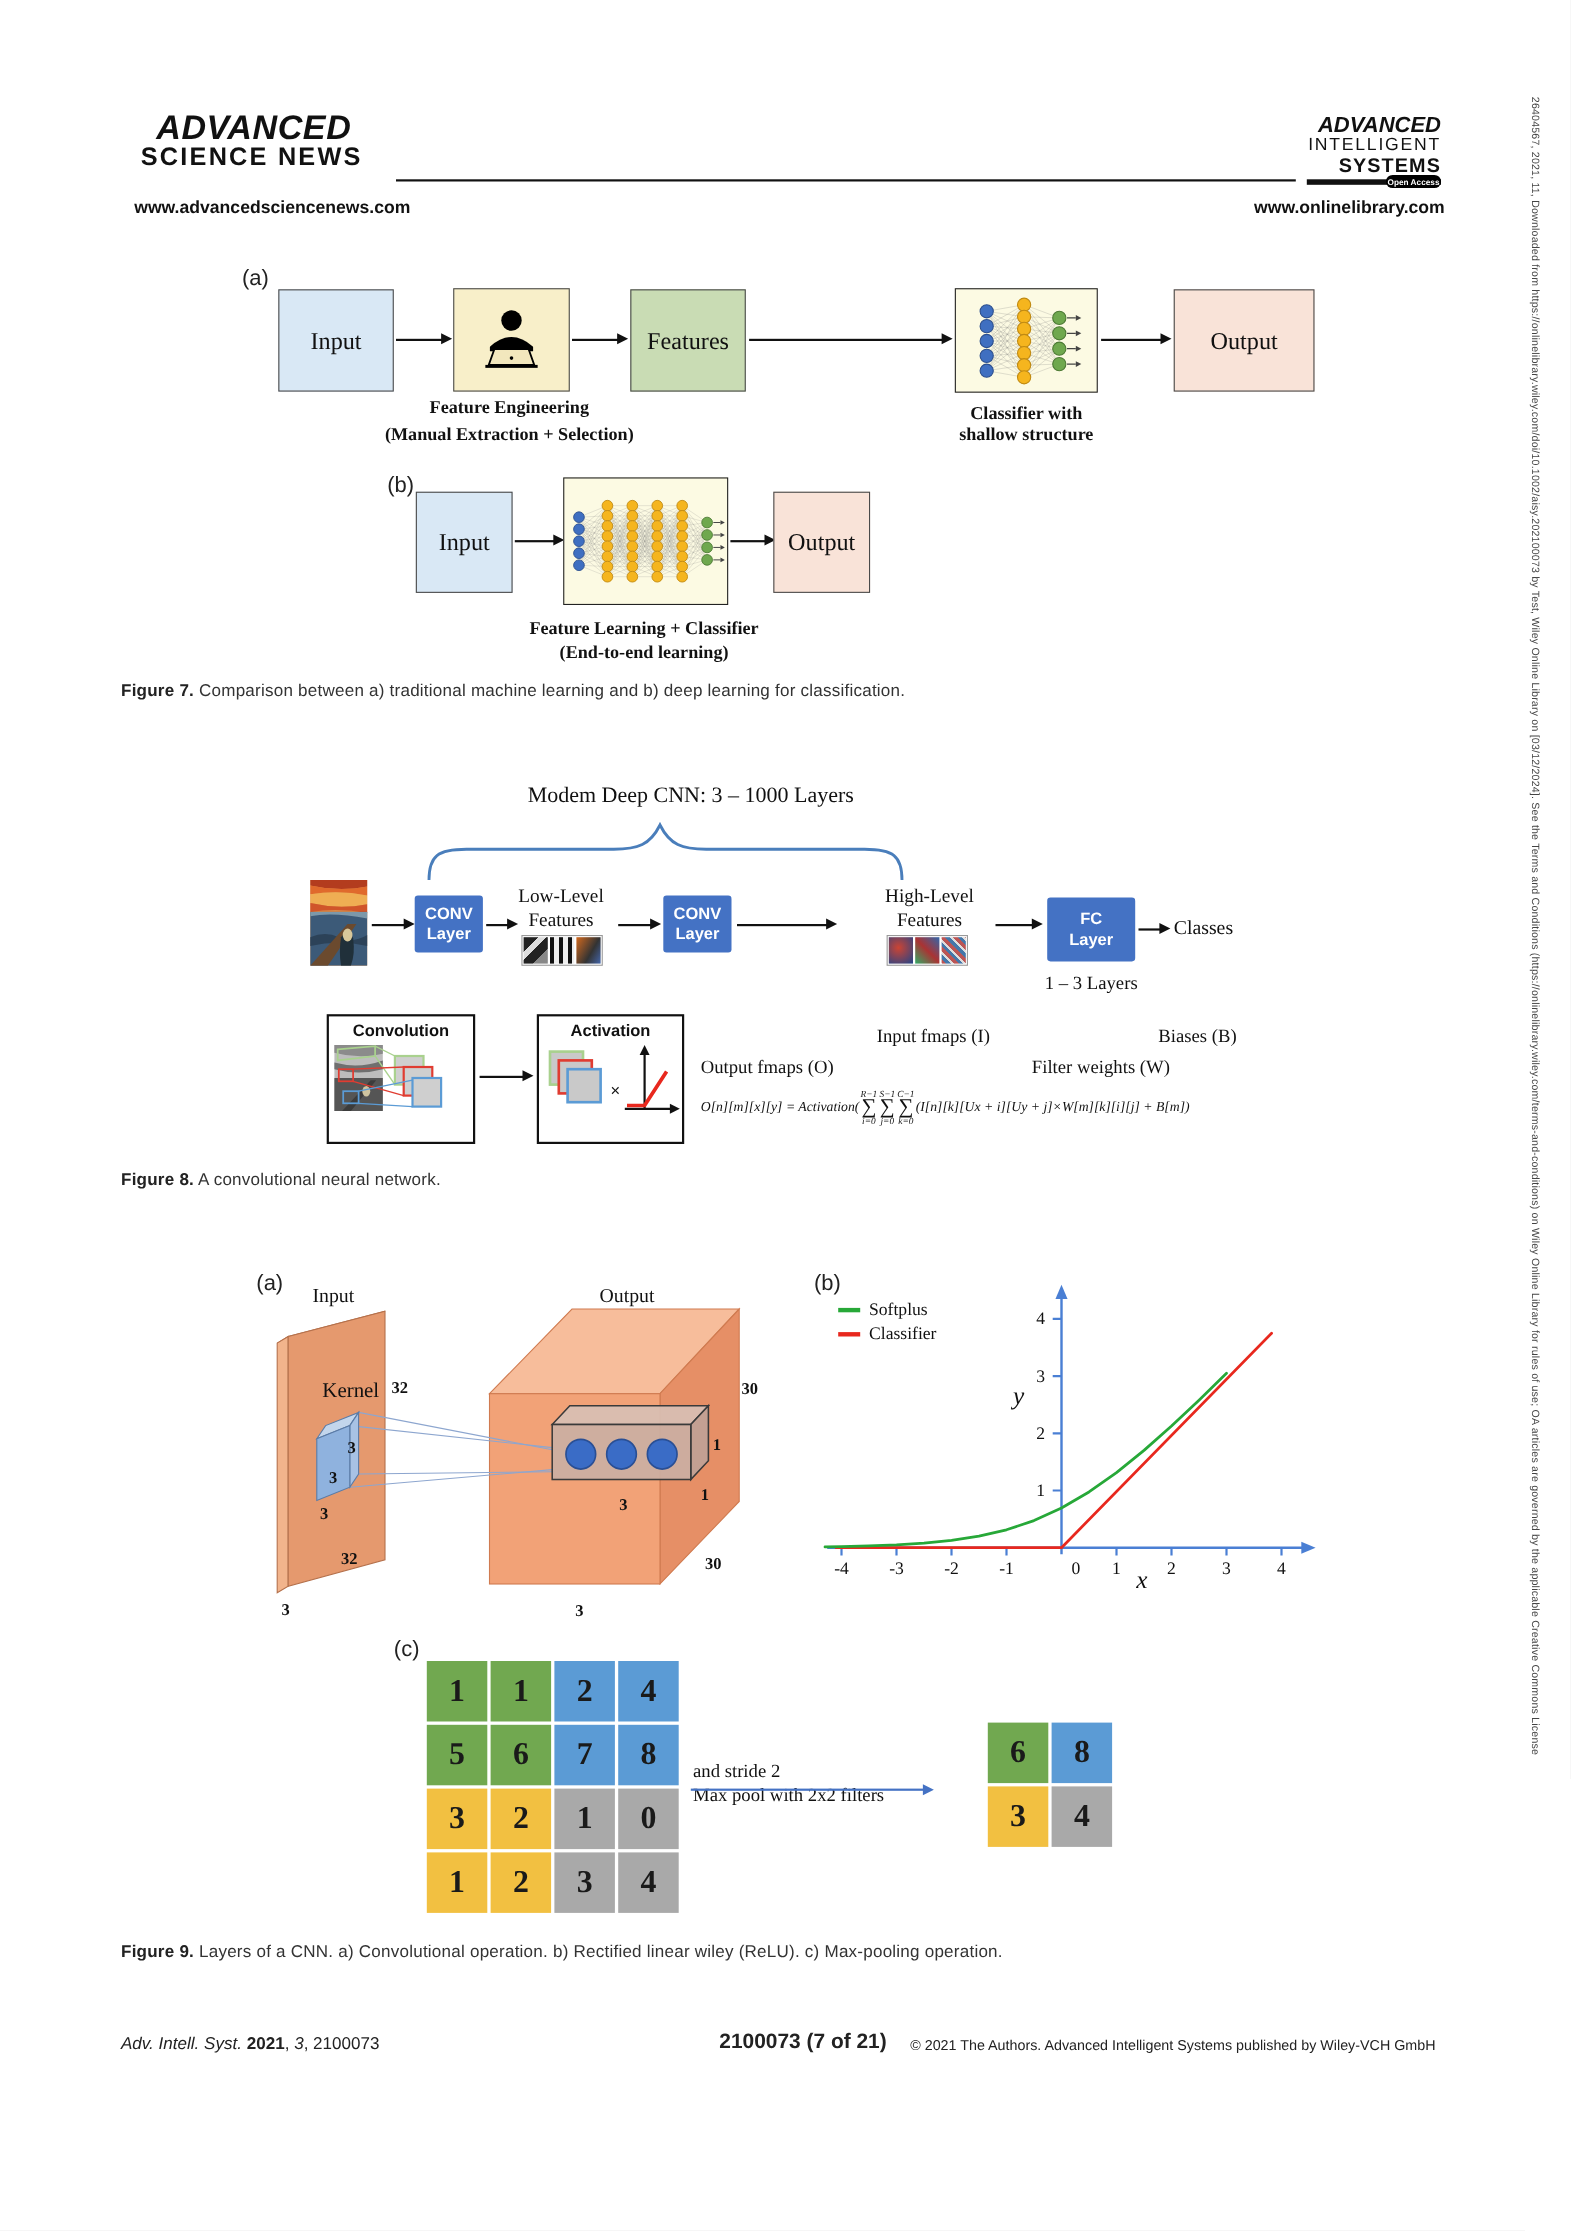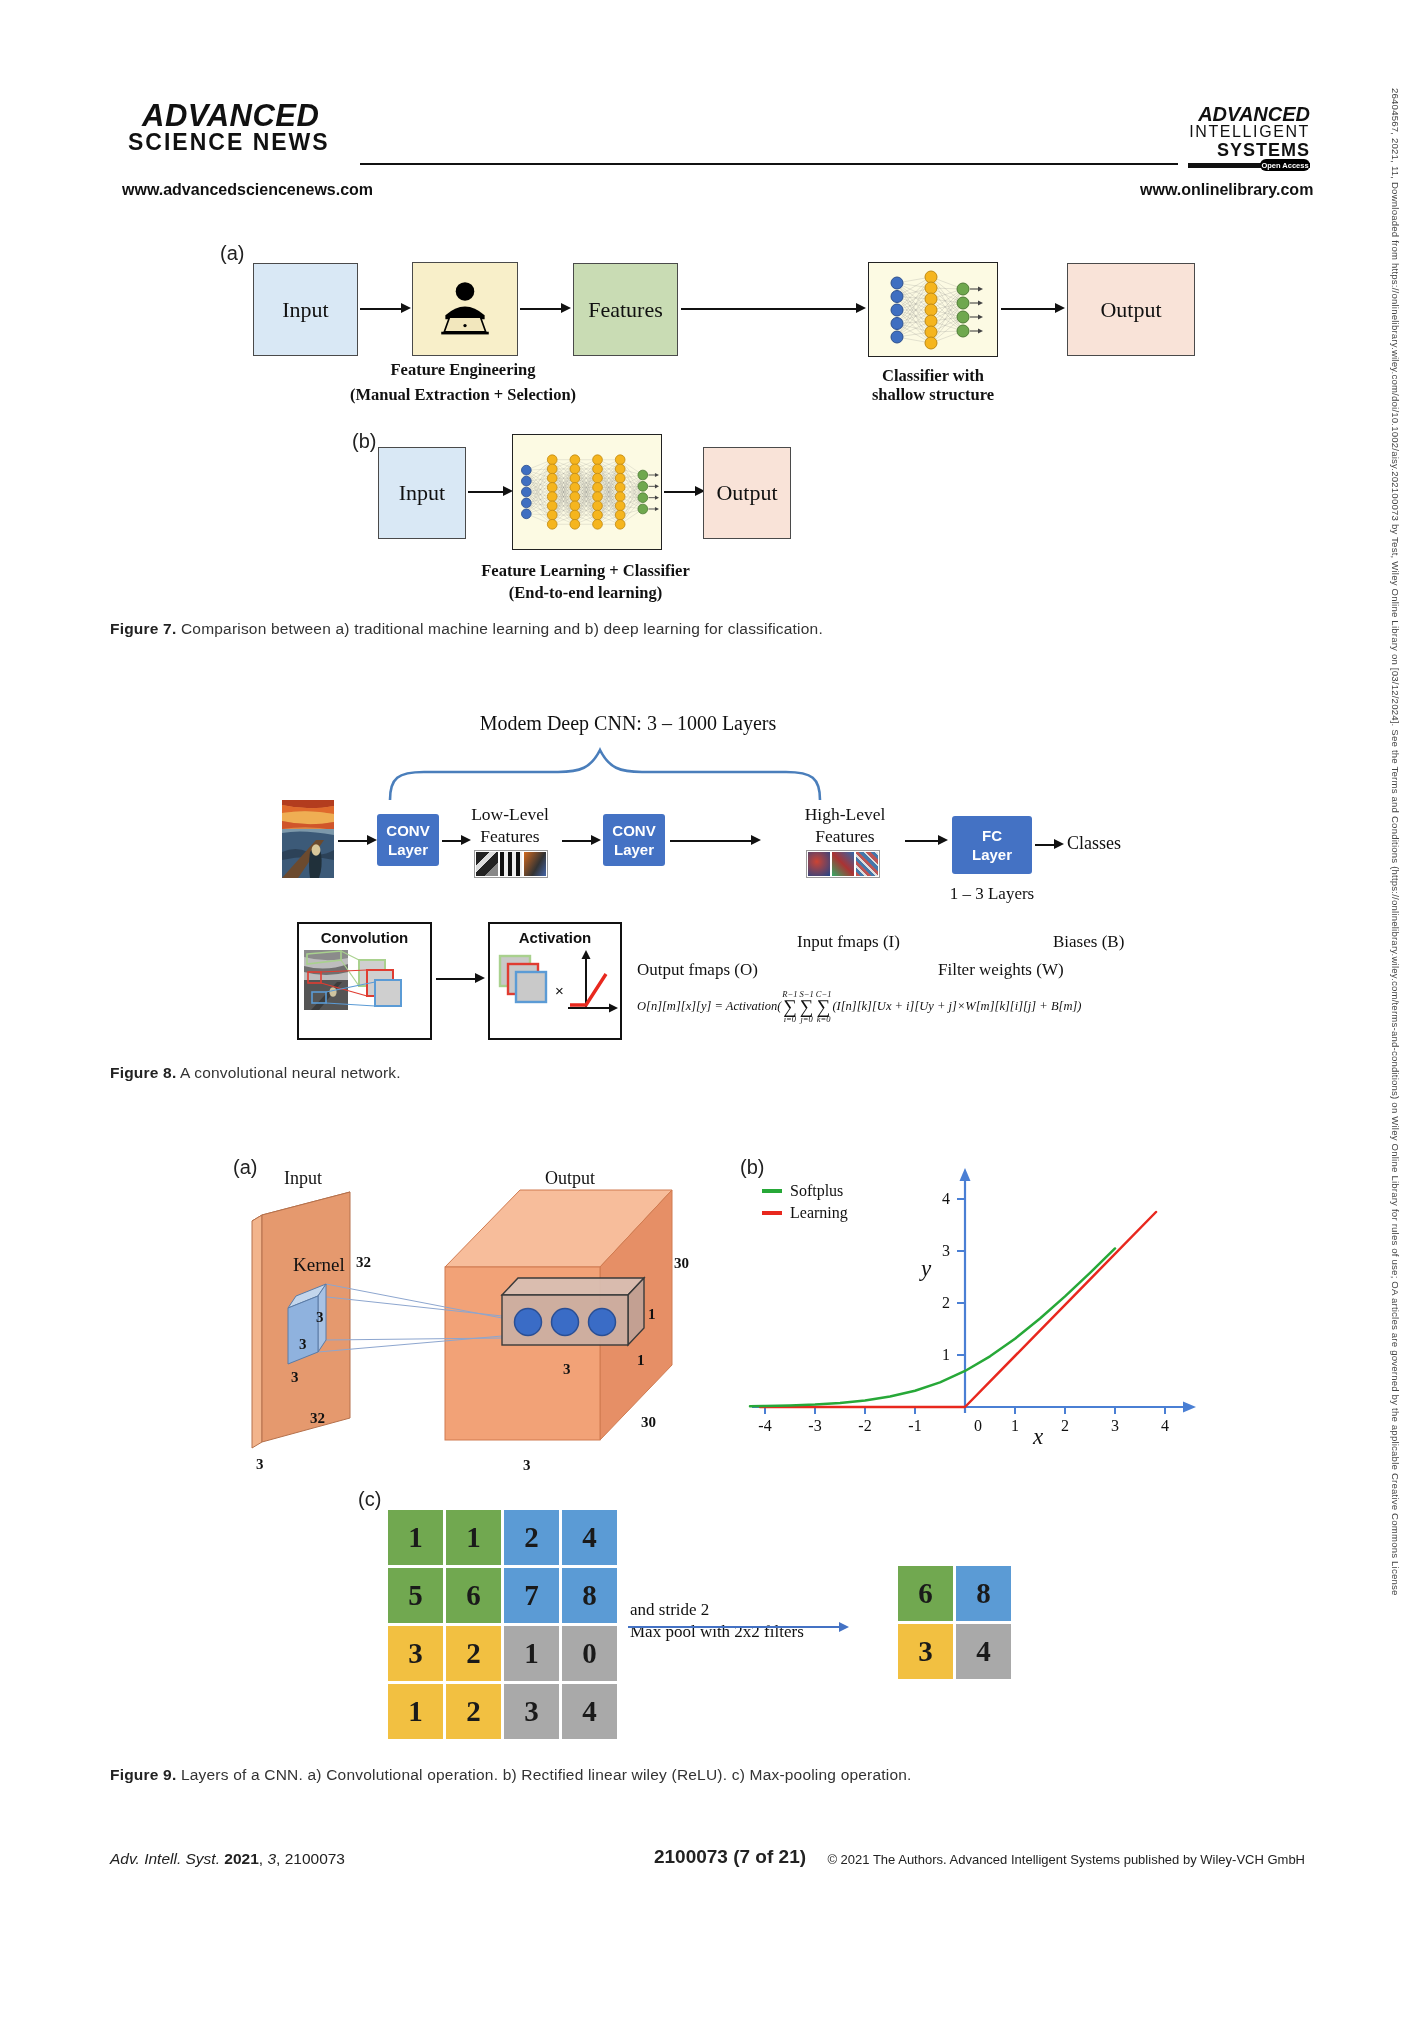--- a/index.html
+++ b/index.html
@@ -711,21 +711,21 @@
   <div class="dim" style="left:523px;top:1443px;">3</div>
 
   <div class="abs panel-label" style="left:740px;top:1156px;">(b)</div>
   <div class="abs" style="left:762px;top:1180px;">
     <div class="legend-row">
       <div class="legend-dash" id="leg-dash-0" style="background: rgb(39, 168, 56);"></div>
       <div class="legend-lbl">Softplus</div>
     </div>
     <div class="legend-row">
       <div class="legend-dash" id="leg-dash-1" style="background: rgb(232, 40, 30);"></div>
-      <div class="legend-lbl">Learning</div>
+      <div class="legend-lbl">Classifier</div>
     </div>
   </div>
   <svg class="abs" id="relu-plot" style="left:728px;top:1155px;" width="490" height="320" viewBox="0 0 490 320">
     <g id="plot-axes">
         <line x1="24" y1="252" x2="456" y2="252" stroke="#4a7fd4" stroke-width="2.2"></line>
         <path d="M468,252 l-13,-5.5 v11 z" fill="#4a7fd4"></path>
         <line x1="237" y1="24" x2="237" y2="258" stroke="#4a7fd4" stroke-width="2.2"></line>
         <path d="M237,13 l-5.5,13 h11 z" fill="#4a7fd4"></path>
       </g>
     <g id="plot-ticks">

